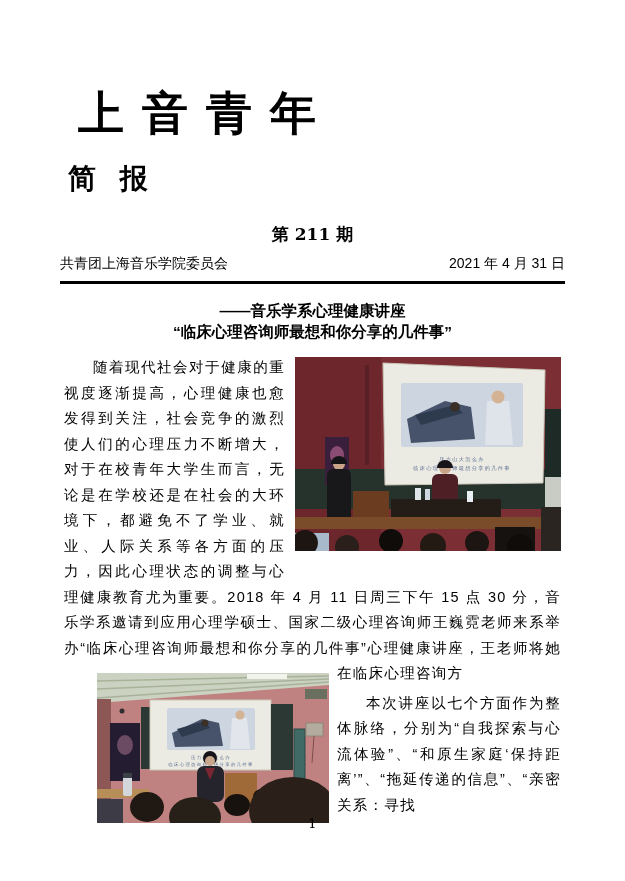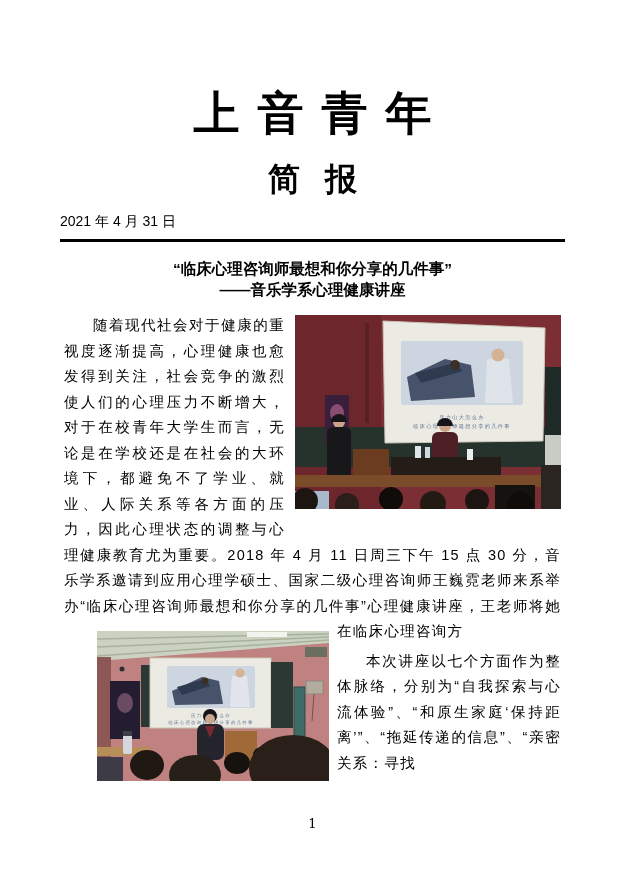--- a/index.html
+++ b/index.html
@@ -5,28 +5,28 @@
   html,body { margin:0; padding:0; background:#ffffff; }
   .page {
     position:relative; width:625px; height:881px; margin:0 auto;
     background:#ffffff; overflow:hidden; color:#000;
     font-family:"Liberation Sans","DejaVu Sans",sans-serif;
   }
   .content { width:505px; margin:0 auto; }
 
   
   .m-title {
-    padding-top:88px; text-align:center;
+    padding-top:88px; text-align:left;
     font-family:"DejaVu Serif","Liberation Serif",serif;
     font-size:46px; font-weight:900; letter-spacing:18px; text-indent:18px;
     line-height:50px;
   }
   .m-sub {
-    margin-top:18px; text-align:center;
-    font-size:32px; font-weight:bold; letter-spacing:8px; text-indent:8px;
+    margin-top:18px; 
+    font-size:28px; font-weight:bold; letter-spacing:8px; text-indent:8px;
     line-height:46px;
   }
   .m-issue {
     margin-top:22px; text-align:center;
     font-family:"DejaVu Serif","Liberation Serif",serif;
     font-size:17px; font-weight:bold; line-height:20px;
   }
   .m-row {
     margin-top:10px; display:flex; justify-content:space-between;
     align-items:baseline; font-size:14px; line-height:18px;
@@ -52,28 +52,30 @@
   }
 </style>
 </head>
 <body>
 
 <div class="page">
   <div class="content">
 
     <div class="m-title">上音青年</div>
     <div class="m-sub">简 报</div>
+    <div class="m-issue">第 211 期</div>
     <div class="m-row">
+      <span>共青团上海音乐学院委员会</span>
       <span>2021 年 4 月 31 日</span>
     </div>
     <div class="m-rule"></div>
 
     <div class="a-title">
+      <div>——音乐学系心理健康讲座</div>
       <div>“临床心理咨询师最想和你分享的几件事”</div>
-      <div>——音乐学系心理健康讲座</div>
     </div>
 
     <div class="a-body">
       <p>
         <span class="ph1">
           <svg viewBox="0 0 266 194" preserveAspectRatio="none" role="img">
             <rect x="0" y="0" width="266" height="194" fill="#7b2e33"></rect>
             <rect x="0" y="0" width="86" height="194" fill="#6d272c"></rect>
             <rect x="70" y="8" width="4" height="100" fill="#572026"></rect>
             <rect x="0" y="112" width="266" height="40" fill="#26322c"></rect>

